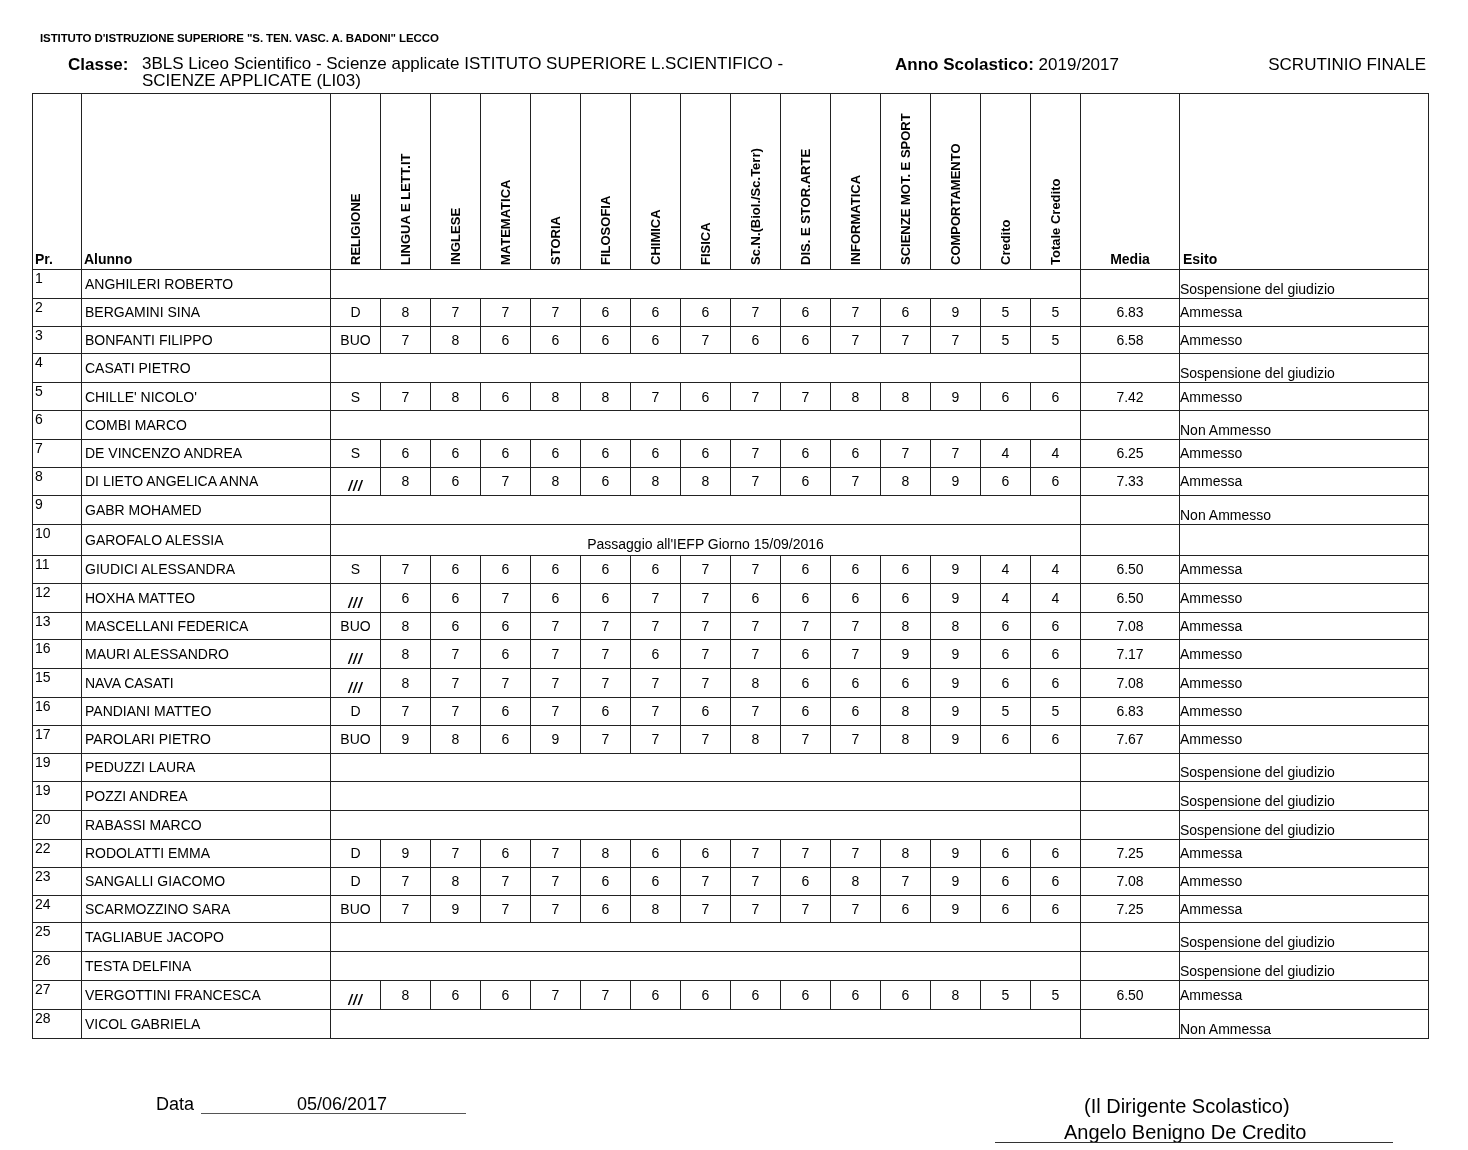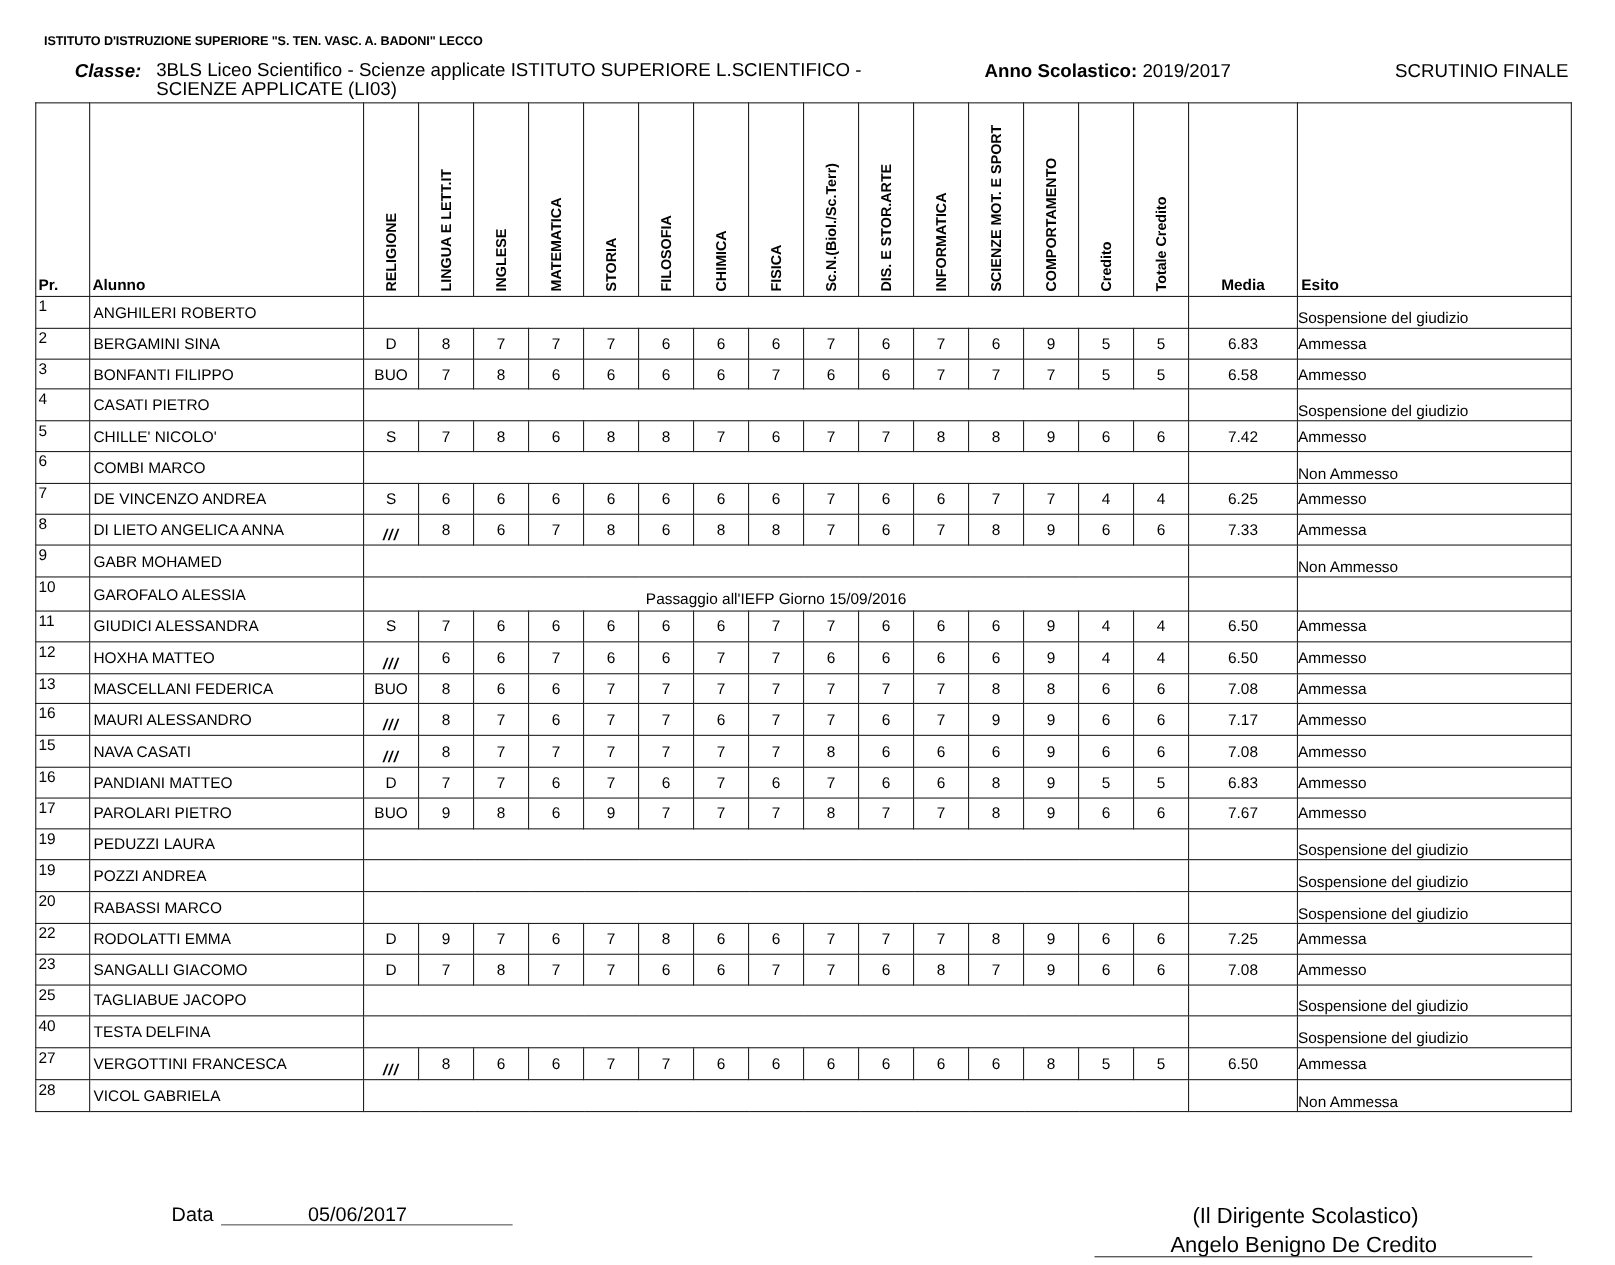--- a/index.html
+++ b/index.html
@@ -1,18 +1,18 @@
 <!DOCTYPE html>
 <html><head>
 <meta charset="utf-8">
 <style>
   html, body { margin:0; padding:0; background:#ffffff; }
   body { width:1468px; height:1150px; position:relative; font-family:"Liberation Sans", sans-serif; color:#000; overflow:hidden; }
   .school { position:absolute; left:40px; top:32px; font-size:11.5px; font-weight:bold; letter-spacing:-0.1px; }
-  .classe-label { position:absolute; left:68px; top:55px; font-size:17px; font-weight:bold;font-style:italic; }
+  .classe-label { position:absolute; left:68px; top:55px; font-size:17px; font-weight:bold; }
   .classe-value { position:absolute; left:142px; top:55px; font-size:17px; line-height:17px; width:700px; }
   .anno { position:absolute; left:895px; top:55px; font-size:17px; }
   .anno b { font-weight:bold; }
   .scrutinio { position:absolute; right:42px; top:55px; font-size:17px; }
 
   table.grid { position:absolute; left:32px; top:93px; border-collapse:collapse; table-layout:fixed; width:1397px; }
   table.grid td, table.grid th { border:1.5px solid #222; padding:0; font-size:14px; }
   table.grid thead th { height:173px; vertical-align:bottom; font-weight:bold; position:relative; }
   .th-pr, .th-alunno { text-align:left; padding-left:2px !important; padding-bottom:2px !important; font-size:14px; }
   .th-media { text-align:center; padding-bottom:2px !important;margin-left:40px; }
@@ -24,21 +24,21 @@
   td.g { text-align:center; font-size:14px; }
   td.rel-slash { font-style:italic; font-weight:bold; font-size:15px; vertical-align:bottom; padding-bottom:1px !important; letter-spacing:1px; }
   td.media { text-align:center; font-size:14px; }
   td.esito { text-align:left; font-size:14px; padding-left:0 !important; }
   td.esito.low { vertical-align:bottom; padding-bottom:1px !important; }
   td.note { text-align:center; font-size:13px; vertical-align:bottom; padding-bottom:3px !important; }
   td.empty-span { }
 
   .footer-data-label { position:absolute; left:156px; top:1094px; font-size:18px; }
   .footer-data-line { position:absolute; left:201px; top:1113px; width:265px; border-bottom:1px solid #555; }
-  .footer-data-value { position:absolute; left:280px; top:1094px; font-size:18px; }
+  .footer-data-value { position:absolute; left:297px; top:1094px; font-size:18px; }
   .sig-role { position:absolute; left:1084px; top:1095px; font-size:20px; }
   .sig-name { position:absolute; left:1064px; top:1121px; font-size:20px; }
   .sig-line { position:absolute; left:995px; top:1142px; width:398px; border-bottom:1px solid #333; }
 </style>
 </head>
 <body>
 
 <div class="school">ISTITUTO D'ISTRUZIONE SUPERIORE "S. TEN. VASC. A. BADONI" LECCO</div>
 <div class="classe-label">Classe:</div>
 <div class="classe-value">3BLS Liceo Scientifico - Scienze applicate ISTITUTO SUPERIORE L.SCIENTIFICO - SCIENZE APPLICATE (LI03)</div>
@@ -465,28 +465,49 @@
         <td class="g">6</td>
         <td class="g">8</td>
         <td class="g">7</td>
         <td class="g">9</td>
         <td class="g">6</td>
         <td class="g">6</td>
         <td class="media">7.08</td>
         <td class="esito">Ammesso</td>
       </tr>
       <tr>
+        <td class="pr">24</td>
+        <td class="name">SCARMOZZINO SARA</td>
+        <td class="g">BUO</td>
+        <td class="g">7</td>
+        <td class="g">9</td>
+        <td class="g">7</td>
+        <td class="g">7</td>
+        <td class="g">6</td>
+        <td class="g">8</td>
+        <td class="g">7</td>
+        <td class="g">7</td>
+        <td class="g">7</td>
+        <td class="g">7</td>
+        <td class="g">6</td>
+        <td class="g">9</td>
+        <td class="g">6</td>
+        <td class="g">6</td>
+        <td class="media">7.25</td>
+        <td class="esito">Ammessa</td>
+      </tr>
+      <tr>
         <td class="pr">25</td>
         <td class="name">TAGLIABUE JACOPO</td>
         <td class="empty-span" colspan="15"></td>
         <td class="media"></td>
         <td class="esito low">Sospensione del giudizio</td>
       </tr>
       <tr>
-        <td class="pr">40</td>
+        <td class="pr">26</td>
         <td class="name">TESTA DELFINA</td>
         <td class="empty-span" colspan="15"></td>
         <td class="media"></td>
         <td class="esito low">Sospensione del giudizio</td>
       </tr>
       <tr>
         <td class="pr">27</td>
         <td class="name">VERGOTTINI FRANCESCA</td>
         <td class="g rel-slash">///</td>
         <td class="g">8</td>

